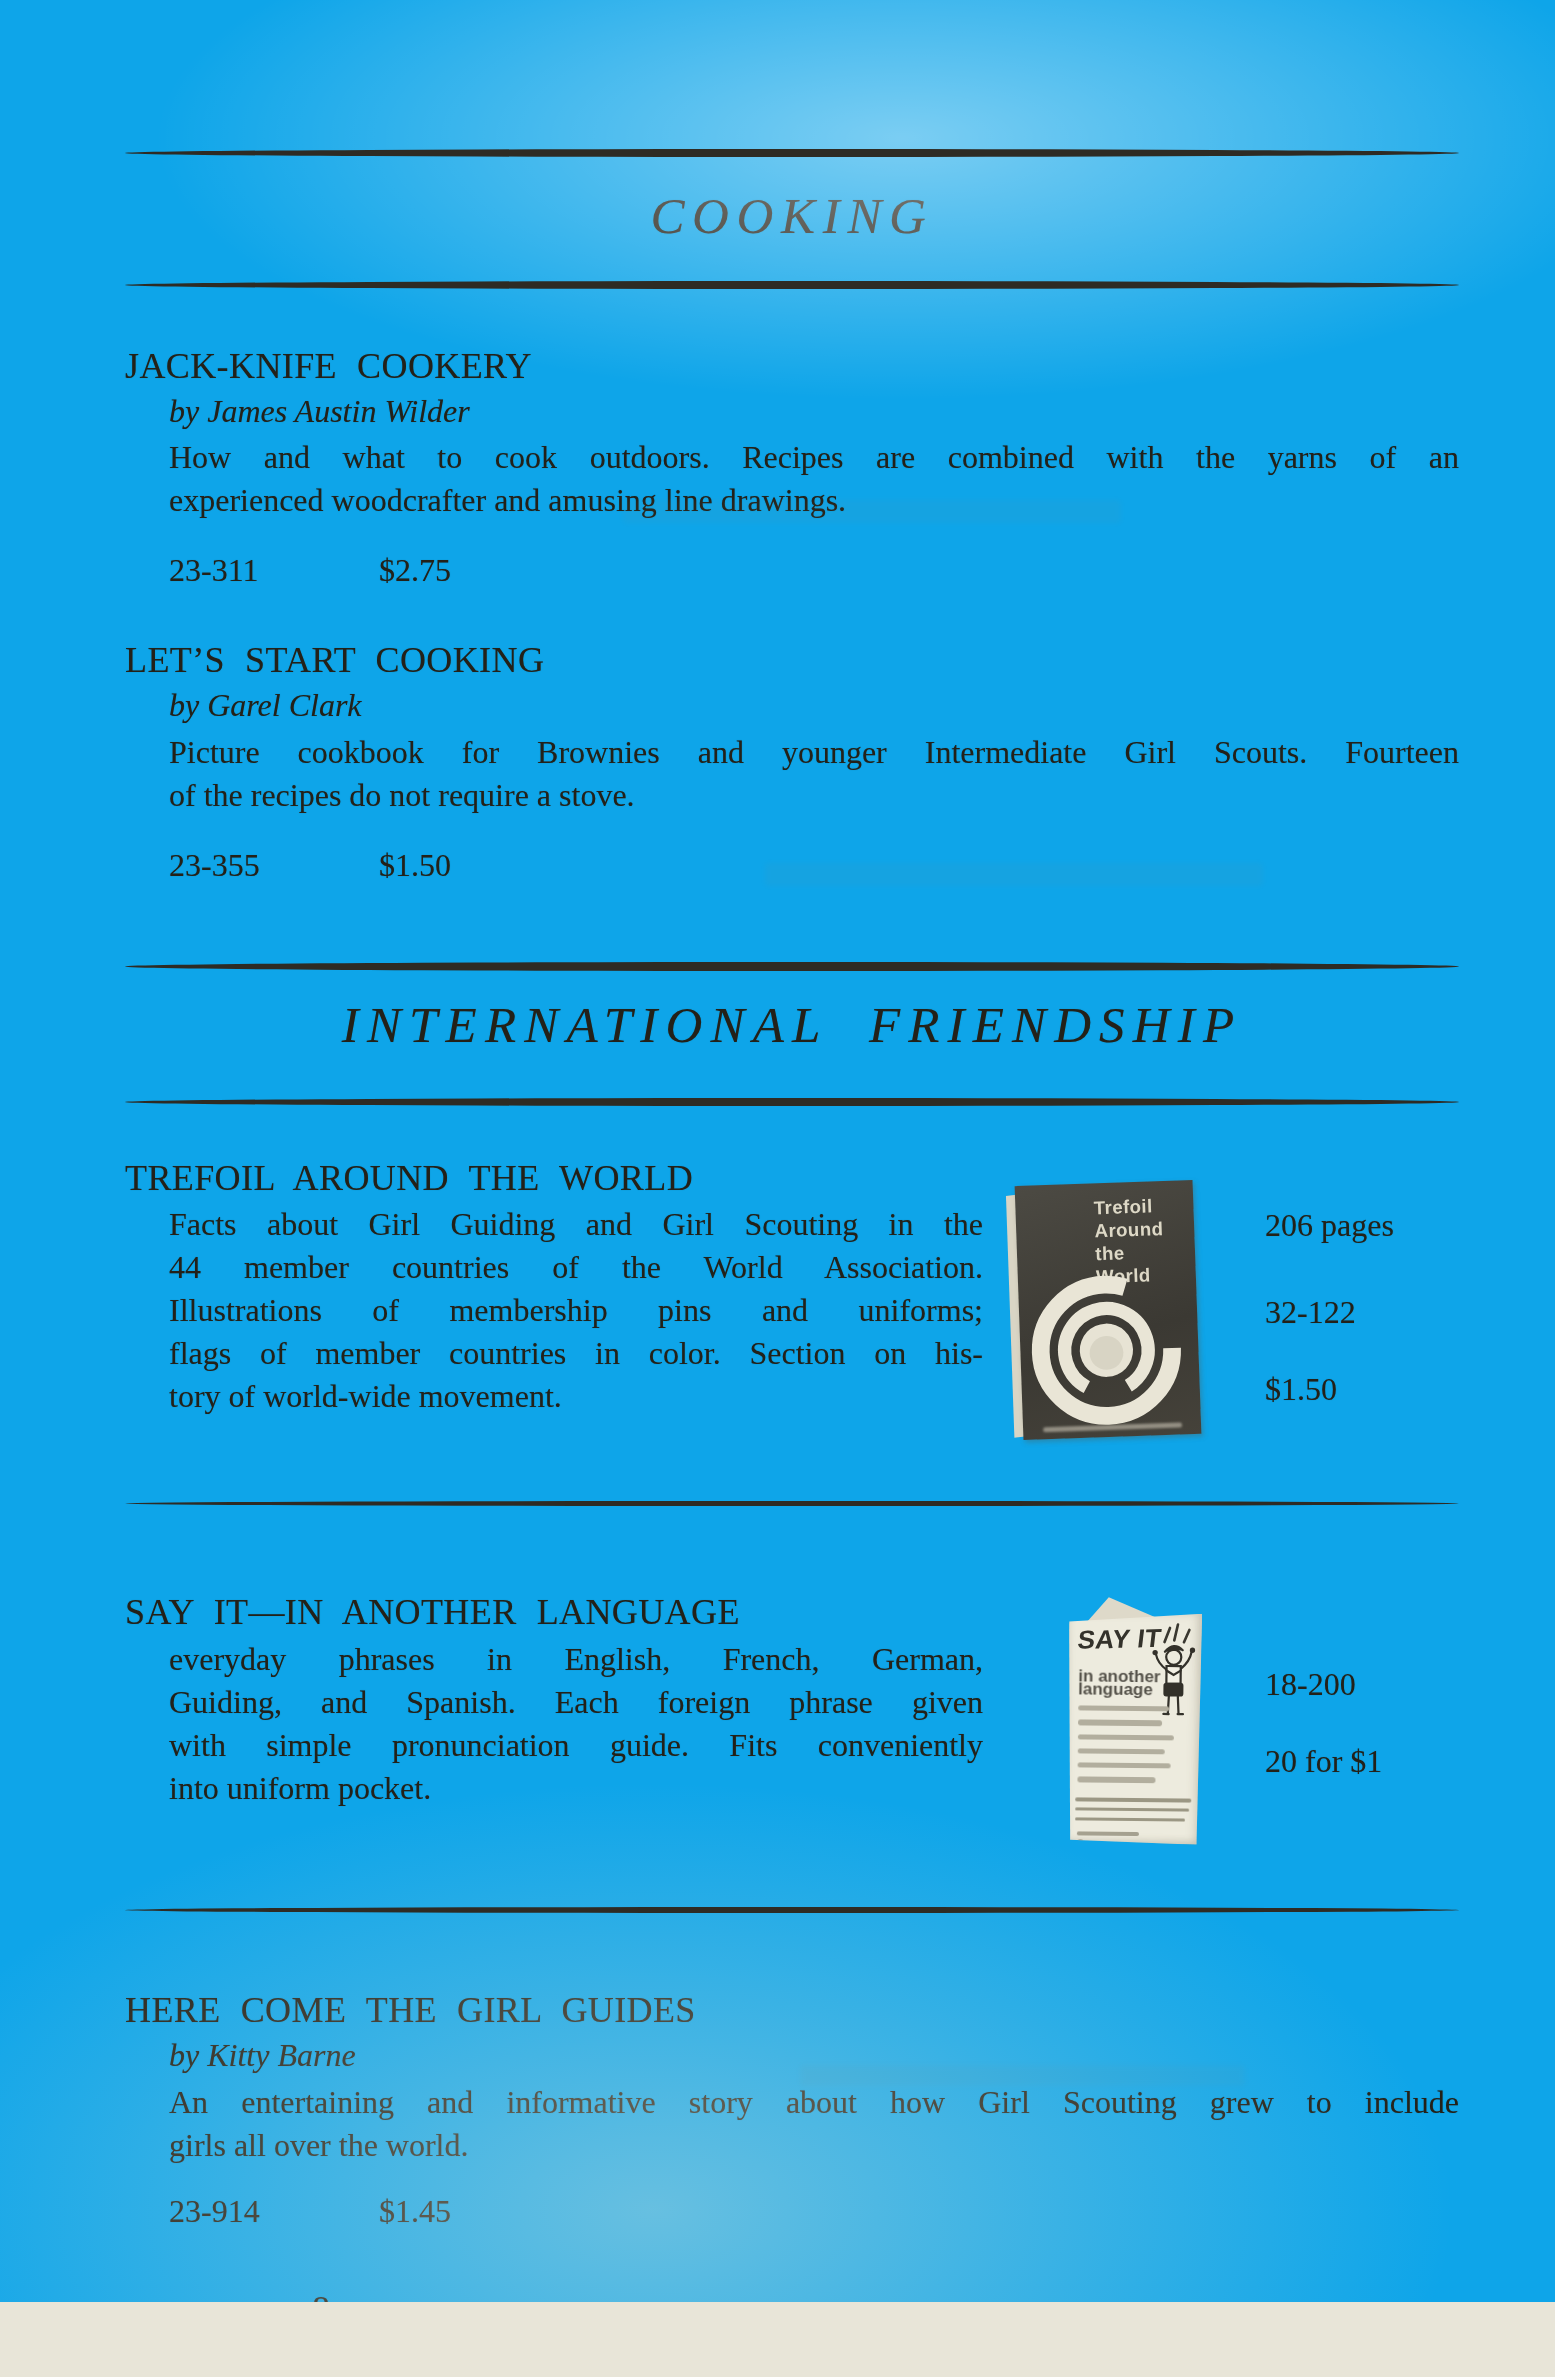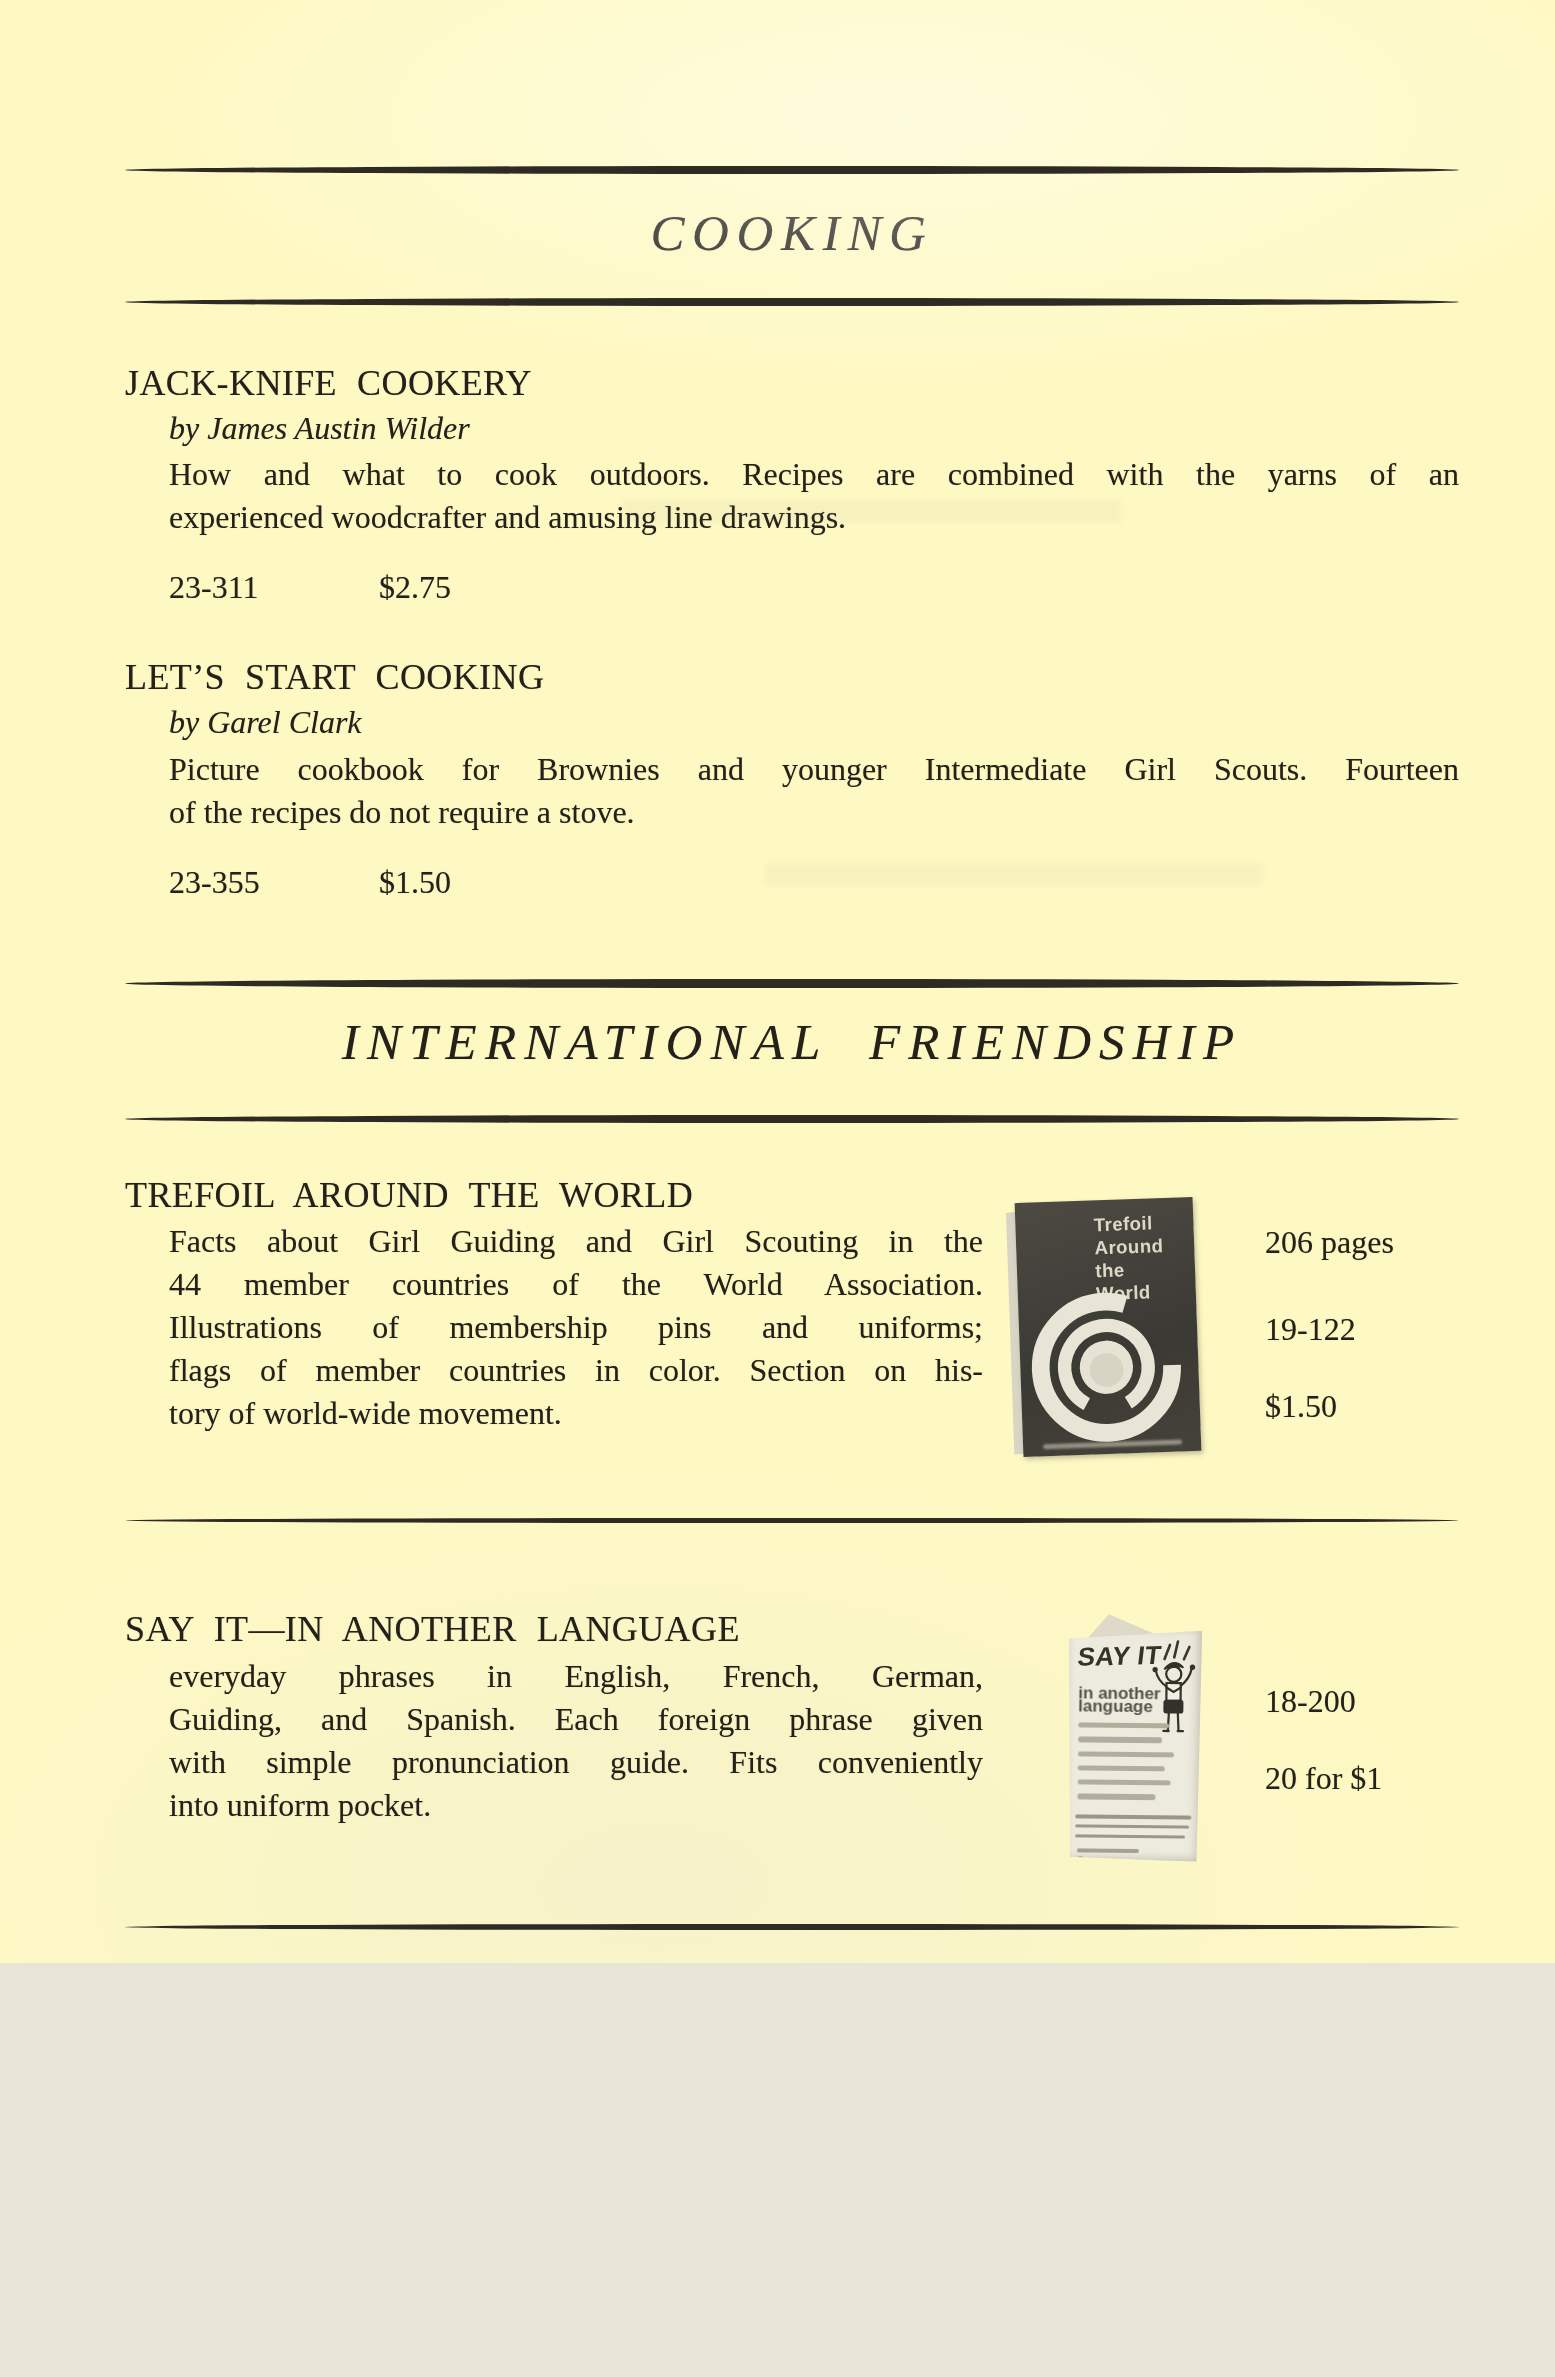--- a/index.html
+++ b/index.html
@@ -1,21 +1,21 @@
 <!DOCTYPE html>
 <html style="font-size:14.2px"><head>
 <meta charset="utf-8">
 <style>
   html,body { margin:0; padding:0; background:#e8e5d8; }
   .page {
     position:relative;
-    width:1556px; height:1963px;
+    width:1556px; height:2302px;
     box-sizing:border-box;
-    padding:17px 97px 0 125px;
-    background:#fef9c3;
+    padding:0 97px 0 125px;
+    background:#0ea5e9;
     overflow:hidden;
     font-family:"Liberation Serif", serif;
     color:#232119;
     text-shadow:0 0 0.9px rgba(35,33,25,0.35);
   }
   .page::before {
     content:''; position:absolute; inset:0; pointer-events:none;
     background:
       radial-gradient(1067px 374px at 58% 6%, rgba(255,255,255,0.45), rgba(255,255,255,0) 70%),
       radial-gradient(1334px 712px at 42% 96%, rgba(236,231,212,0.4), rgba(255,255,255,0) 60%);
@@ -181,21 +181,21 @@
           </g>
           <circle cx="100" cy="96" r="30" fill="#e7e3d4"></circle>
           <circle cx="100" cy="99" r="19" fill="#d8d4c4"></circle>
         </svg>
         <div class="cover-caption"></div>
       </div>
     </div>
 
     <div class="sidebar">
       <div class="sb">206 pages</div>
-      <div class="sb">19-122</div>
+      <div class="sb">32-122</div>
       <div class="sb third">$1.50</div>
     </div>
   </section>
 
   <div class="rule r5"></div>
 
   <section class="entry row sayit">
     <div class="entry-text">
       <h2 class="entry-title">SAY IT—IN ANOTHER LANGUAGE</h2>
       <div class="desc">

